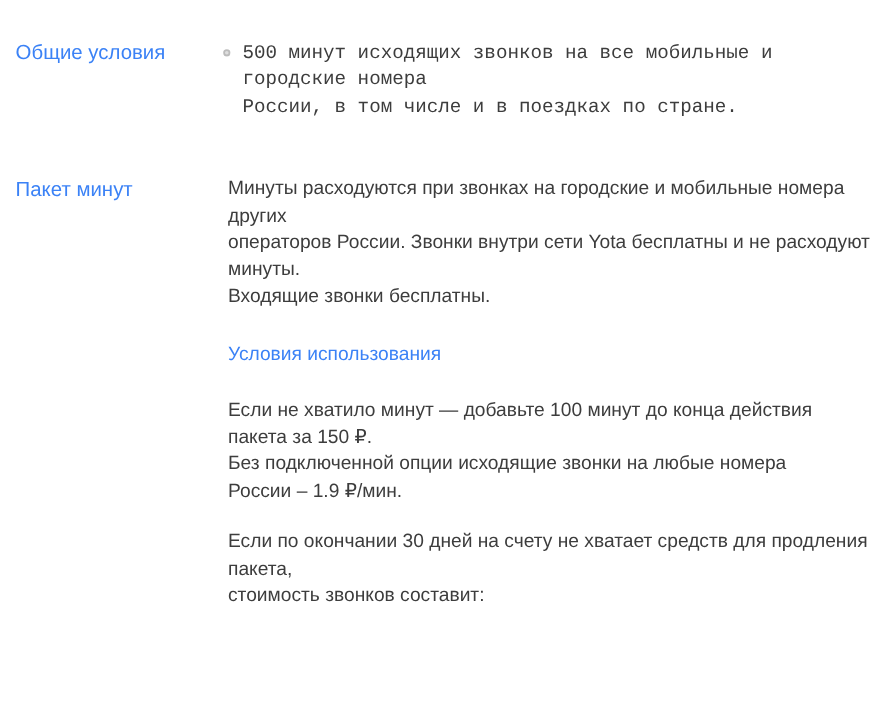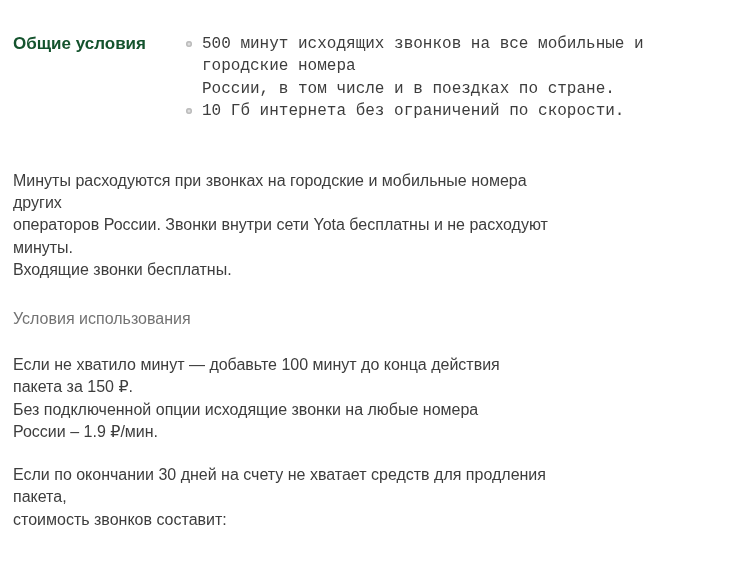--- a/index.html
+++ b/index.html
@@ -23,22 +23,22 @@
   .section {
     display: flex;
     align-items: flex-start;
   }
   .section-1 { margin-bottom: 47px; }
   .section-label {
     width: 177px;
     flex: 0 0 177px;
     font-size: 17px;
     line-height: 22.4px;
-    font-weight: bold;
-    color: #14532d;
+    font-weight: normal;
+    color: #3b82f6;
   }
   .section-content {
     width: 548px;
     flex: 0 0 548px;
     font-size: 16px;
     line-height: 22.4px;
   }
   .txt { white-space: pre-line; }
   ul.bullet-list {
     list-style: none;
@@ -57,48 +57,45 @@
     width: 6px;
     height: 6px;
     border-radius: 50%;
     background: #dedede;
     box-shadow: inset 0 0 0 1.5px #bcbcbc;
   }
   p { margin: 0; }
   p.intro { margin: 0 0 0 0; }
   p.subtitle {
     margin: 26px 0 0 0;
-    color: #737373;
+    color: #3b82f6;
   }
   p.para-top { margin: 24px 14px 0 0; }
   p.para-follow { margin: 20px 0 0 0; }
 </style>
 </head>
 <body>
 
 <div class="page">
 
   <div class="section section-1">
     <div class="section-label">Общие условия</div>
     <div class="section-content">
       <ul class="bullet-list">
         <li>
           <span class="bullet"></span>
           <span class="txt">500 минут исходящих звонков на все мобильные и городские номера
 России, в том числе и в поездках по стране.</span>
         </li>
-        <li>
-          <span class="bullet"></span>
-          <span class="txt">10 Гб интернета без ограничений по скорости.</span>
-        </li>
       </ul>
     </div>
   </div>
 
   <div class="section section-2">
+    <div class="section-label">Пакет минут</div>
     <div class="section-content">
       <p class="intro txt">Минуты расходуются при звонках на городские и мобильные номера других
 операторов России. Звонки внутри сети Yota бесплатны и не расходуют минуты.
 Входящие звонки бесплатны.</p>
       <p class="subtitle txt">Условия использования</p>
       <p class="para-top txt">Если не хватило минут — добавьте 100 минут до конца действия пакета за 150 ₽.
 Без подключенной опции исходящие звонки на любые номера
 России – 1.9 ₽/мин.</p>
       <p class="para-follow txt">Если по окончании 30 дней на счету не хватает средств для продления пакета,
 стоимость звонков составит:</p>

